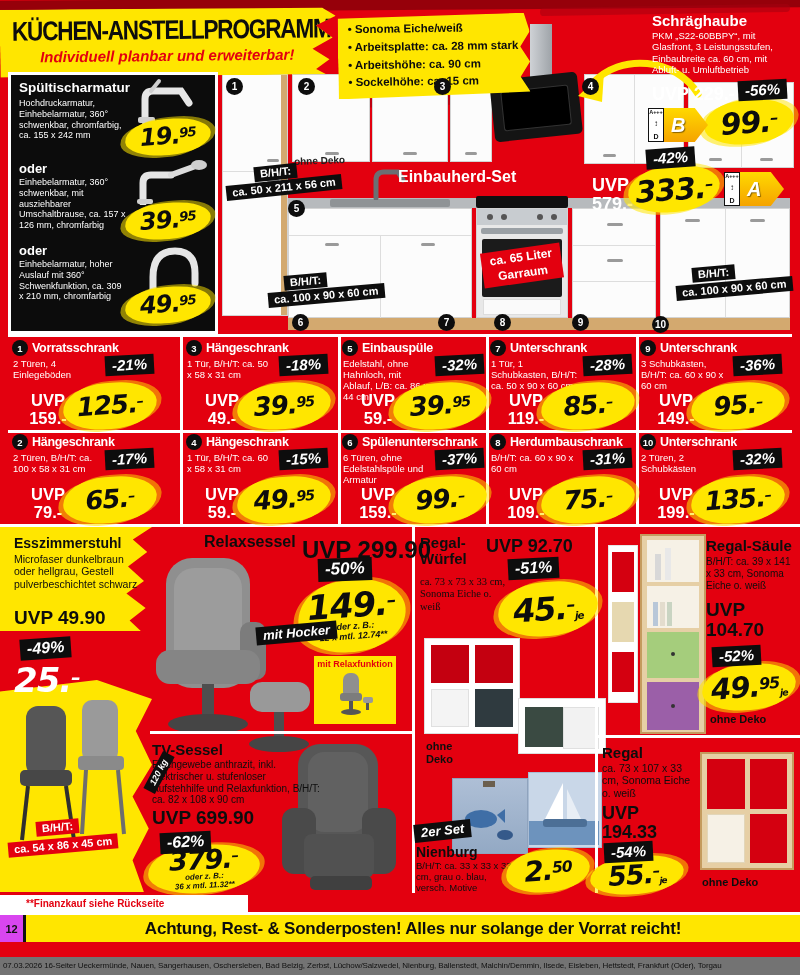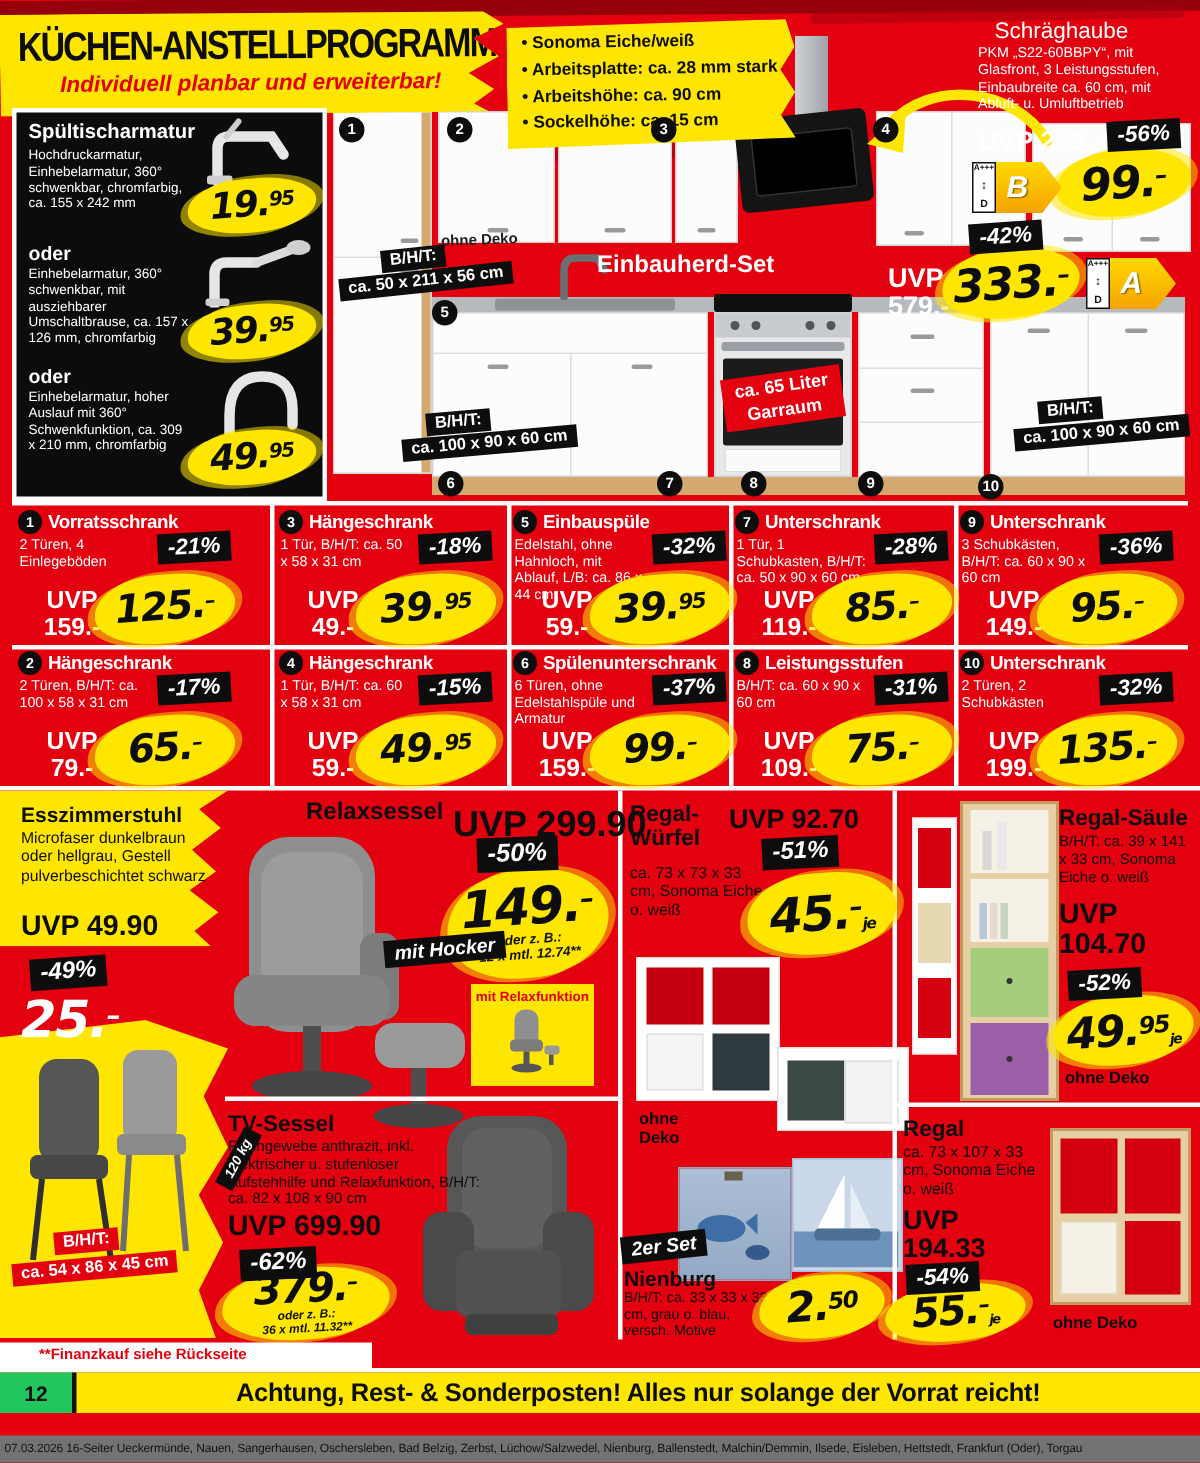--- a/index.html
+++ b/index.html
@@ -207,21 +207,21 @@
   </div>
   <div class="a" style="left:338px;top:14px;width:192px;height:84px;background:#ffe600;z-index:5;transform:rotate(-.8deg);clip-path:polygon(0 4%,97% 0,100% 22%,95% 40%,100% 58%,95% 76%,100% 94%,2% 100%,0 100%);padding:6px 0 0 10px;box-sizing:border-box;">
     <div style="font-size:11.5px;font-weight:bold;line-height:1.55;color:#0d0d0d;">
       <div>• <span>Sonoma Eiche/weiß</span></div>
       <div>• <span>Arbeitsplatte: ca. 28 mm stark</span></div>
       <div>• <span>Arbeitshöhe: ca. 90 cm</span></div>
       <div>• <span>Sockelhöhe: ca. 15 cm</span></div>
     </div>
   </div>
 
-  <div class="a" style="left:652px;top:12px;color:#fff;font-weight:normal;font-size:15px;z-index:5;margin-left:11px;">Schräghaube</div>
+  <div class="a" style="left:652px;top:12px;color:#fff;font-weight:bold;font-size:15px;z-index:5;">Schräghaube</div>
   <div class="a" style="left:652px;top:30px;width:142px;color:#fff;font-size:9.5px;line-height:1.2;z-index:5;">PKM „S22-60BBPY“, mit Glasfront, 3 Leistungsstufen, Einbaubreite ca. 60 cm, mit Abluft- u. Umluftbetrieb</div>
   <div class="a" style="left:652px;top:84px;color:#fff;font-weight:bold;font-size:18px;z-index:5;">UVP 229.-</div>
   <div class="badge" style="left:738px;top:80px;font-size:15px;transform:rotate(-3deg);">-56%</div>
   <div class="energy" style="left:648px;top:108px;">
     <div class="scale">
         <span class="stp">A+++</span>
         <span class="arr">↕</span>
         <span class="sbt">D</span>
       </div>
     <div class="letter">B</div>
@@ -391,21 +391,21 @@
         <div>UVP</div>
         <div>159.-</div>
       </div>
     <div class="brush cbrush">
         <div class="price"><span>99.</span><span class="sup">–</span></div>
       </div>
   </div>
   <div class="cell" style="left:490px;top:434px;">
     <div class="chead">
         <span class="ccirc">8</span>
-        <span class="ctitle">Leistungsstufen</span>
+        <span class="ctitle">Herdumbauschrank</span>
       </div>
     <div class="cdesc">B/H/T: ca. 60 x 90 x 60 cm</div>
     <div class="badge cdisc">-31%</div>
     <div class="cuvp">
         <div>UVP</div>
         <div>109.-</div>
       </div>
     <div class="brush cbrush">
         <div class="price"><span>75.</span><span class="sup">–</span></div>
       </div>
@@ -506,21 +506,21 @@
       <rect x="94" y="70" width="34" height="66" rx="12" fill="#4a4a4a"></rect>
     <rect x="36" y="96" width="70" height="44" rx="8" fill="#515151"></rect>
       <rect x="42" y="138" width="62" height="14" rx="5" fill="#404040"></rect>
   </svg>
 
   <div class="btitle" style="left:420px;top:535px;font-size:15px;line-height:1.05;">
     <div>Regal-</div>
       <div>Würfel</div>
   </div>
   <div class="buvp" style="left:486px;top:537px;font-size:18px;">UVP 92.70</div>
-  <div class="bdesc" style="left:420px;top:576px;width:92px;font-size:10.5px;">ca. 73 x 73 x 33 cm, Sonoma Eiche o. weiß</div>
+  <div class="bdesc" style="left:420px;top:576px;width:92px;font-size:10.5px;font-family:Liberation Serif, serif;">ca. 73 x 73 x 33 cm, Sonoma Eiche o. weiß</div>
   <div class="badge" style="left:508px;top:558px;font-size:16px;transform:rotate(-3deg);">-51%</div>
   <div class="brush" style="left:498px;top:582px;width:100px;height:54px;">
     <div class="price" style="font-size:32px;"><span>45.</span><span class="sup">–</span><span class="je">je</span></div>
   </div>
   <div class="a" style="left:424px;top:638px;width:96px;height:96px;background:#fff;border:1px solid #ddd;z-index:3;display:grid;grid-template-columns:1fr 1fr;grid-template-rows:1fr 1fr;gap:6px;padding:6px;box-sizing:border-box;">
     <div style="background:#c40010;"></div>
       <div style="background:#c40010;"></div>
     <div style="background:#f4f4f4;border:1px solid #e0e0e0;"></div>
       <div style="background:#2f3a3f;"></div>
   </div>
@@ -606,21 +606,21 @@
     <div style="background:#f6f1e6;border:1px solid #e2d6b9;"></div>
       <div style="background:#d40010;"></div>
   </div>
   <div class="btitle" style="left:702px;top:876px;font-size:11px;">ohne Deko</div>
 
   <div class="bar" style="top:895px;height:18px;left:0;width:248px;background:#fff;">
     <div style="margin:3px 0 0 26px;color:#e3000f;font-weight:bold;font-size:10px;">**Finanzkauf siehe Rückseite</div>
   </div>
   <div class="hline" style="left:0;top:912px;width:800px;height:3px;z-index:8;"></div>
   <div class="bar" style="top:915px;height:27px;background:#ffe600;display:flex;align-items:stretch;">
-    <div style="width:48px;background:#22c55e;display:flex;align-items:center;justify-content:center;font-weight:bold;font-size:14px;color:#111;">12</div>
+    <div style="width:23px;background:#d946ef;display:flex;align-items:center;justify-content:center;font-weight:bold;font-size:11px;color:#111;">12</div>
     <div style="width:3px;background:#111;"></div>
     <div style="flex:1;display:flex;align-items:center;justify-content:center;font-weight:bold;font-size:17px;color:#0d0d0d;letter-spacing:-.2px;">Achtung, Rest- &amp; Sonderposten! Alles nur solange der Vorrat reicht!</div>
   </div>
   <div class="bar" style="top:957px;height:18px;background:#737373;">
     <div style="margin:4px 0 0 3px;font-size:8px;color:#111;white-space:nowrap;letter-spacing:-.1px;">07.03.2026 16-Seiter Ueckermünde, Nauen, Sangerhausen, Oschersleben, Bad Belzig, Zerbst, Lüchow/Salzwedel, Nienburg, Ballenstedt, Malchin/Demmin, Ilsede, Eisleben, Hettstedt, Frankfurt (Oder), Torgau</div>
   </div>
 
 </div>
 
 </body></html>

